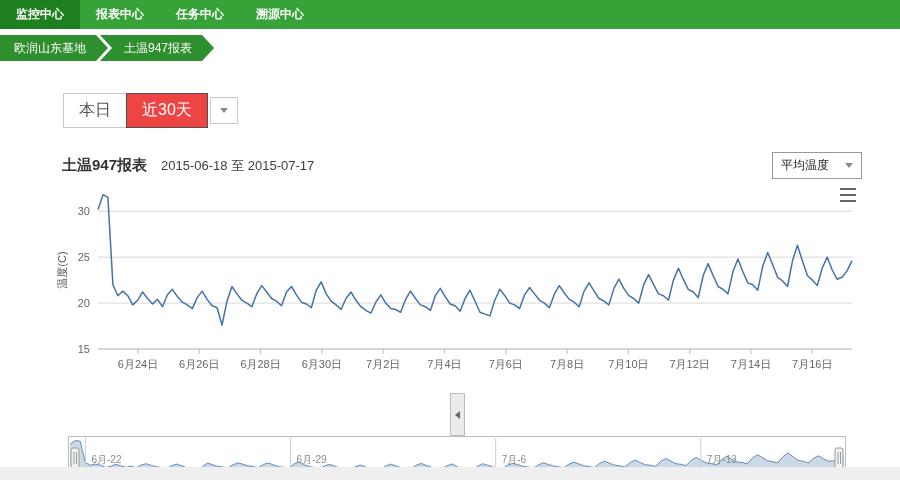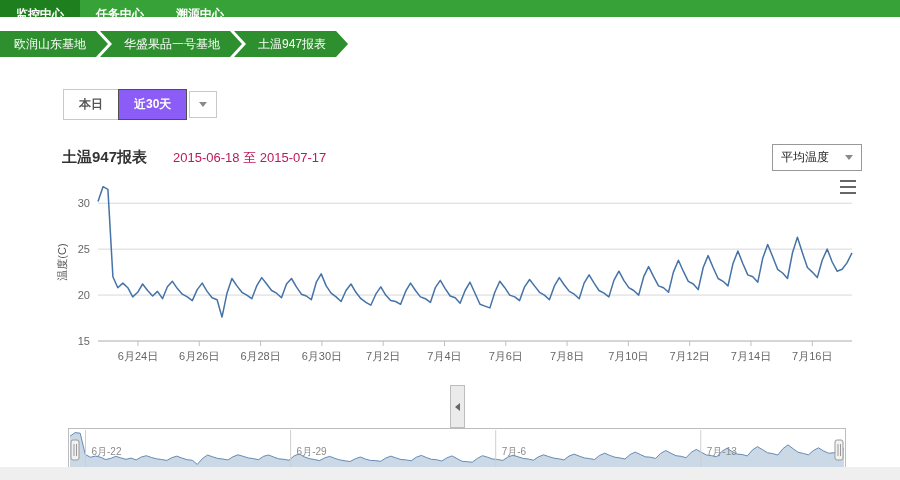--- a/index.html
+++ b/index.html
@@ -1,43 +1,43 @@
 <!DOCTYPE html>
 <html><head>
 <meta charset="utf-8">
 <style>
   * { box-sizing: border-box; margin: 0; padding: 0; }
   html,body { width:900px; height:480px; overflow:hidden; background:#ffffff;
     font-family:"Liberation Sans", sans-serif; }
   
-  .navbar { height:17px; background:#37a237; display:flex; align-items:stretch; }
+  .navbar { height:29px; background:#37a237; display:flex; align-items:stretch; }
   .nav-item { padding:0 16px; line-height:29px; color:#fff; font-size:12px;
     font-weight:bold; cursor:pointer; }
   .nav-item.active { background:#1d7f1d; }
   
-  .breadcrumbs { margin-top:12px; height:30px; display:flex; align-items:center; background:#fff; }
+  .breadcrumbs { margin-top:4px; height:30px; display:flex; align-items:center; background:#fff; }
   .crumb { position:relative; background:#2e8f2e; color:#fff; line-height:26px; height:26px;
     padding:0 22px 0 24px; font-size:12px; cursor:pointer;
     clip-path: polygon(0 0, calc(100% - 12px) 0, 100% 50%, calc(100% - 12px) 100%, 0 100%, 12px 50%);
     margin-left:-8px; }
   .crumb:first-child { margin-left:0; padding-left:14px;
     clip-path: polygon(0 0, calc(100% - 12px) 0, 100% 50%, calc(100% - 12px) 100%, 0 100%); }
   
   .tabs-row { margin:30px 0 0 64px; display:flex; align-items:center; }
-  .tab { border:1px solid #c9c9c9; background:#fff; color:#555; font-size:12px;
-    padding:6px 15px; margin-left:-1px; cursor:pointer;font-weight:bold; }
-  .tab.active { background:#8b5cf6; color:#fff; border-color:#4f4f4f; }
+  .tab { border:1px solid #c9c9c9; background:#fff; color:#555; font-size:16px;
+    padding:6px 15px; margin-left:-1px; cursor:pointer; }
+  .tab.active { background:#ef4444; color:#fff; border-color:#4f4f4f; }
   .tab-caret-btn { border:1px solid #c9c9c9; background:#fff; padding:10px 9px;
     margin-left:2px; cursor:pointer; display:flex; align-items:center; }
   .caret-down { width:0; height:0; border-left:4px solid transparent;
     border-right:4px solid transparent; border-top:5px solid #8a8a8a; }
   
   .title-row { margin:24px 38px 0 62px; display:flex; align-items:center; }
   .page-title { font-size:15px; font-weight:bold; color:#333; }
-  .date-range { margin-left:26px; font-size:13px; color:#be185d; }
+  .date-range { margin-left:14px; font-size:13px; color:#404040; }
   .metric-select { margin-left:auto; border:1px solid #989898; background:#fff;
     font-size:12px; color:#222; padding:4px 8px; display:flex; align-items:center;
     gap:16px; cursor:pointer; }
   
   .chart-wrap { position:relative; margin:6px 38px 0 52px; }
   .hamburger { position:absolute; right:4px; top:2px; width:20px; height:16px;
     display:flex; flex-direction:column; justify-content:space-between; cursor:pointer; padding:1px 2px;}
   .hamburger span { display:block; height:2px; background:#666; }
   svg text { font-family:"Liberation Sans", sans-serif; }
   .navigator-row { margin:4px 38px 0 52px; display:flex; align-items:center;flex-direction:column; }
@@ -51,27 +51,27 @@
   .legend { margin-top:12px; display:flex; justify-content:center; align-items:center;
     gap:7px; font-size:12px; color:#333; cursor:pointer; }
   .legend-line { display:inline-block; width:18px; height:2px; background:#4572A7; }
   .bottom-strip { position:absolute; bottom:0; left:0; width:900px; height:13px; background:#efefef; }
 </style>
 </head>
 <body>
 
 <div class="navbar">
   <div class="nav-item active">监控中心</div>
+  <div class="nav-item">报表中心</div>
   <div class="nav-item">任务中心</div>
   <div class="nav-item">溯源中心</div>
 </div>
 
 <div class="breadcrumbs">
   <div class="crumb">欧润山东基地</div>
-  <div class="crumb">华盛果品一号基地</div>
   <div class="crumb">土温947报表</div>
 </div>
 
 <div class="tabs-row">
   <div class="tab">本日</div>
   <div class="tab active">近30天</div>
   <div class="tab-caret-btn">
     <span class="caret-down"></span>
   </div>
 </div>

